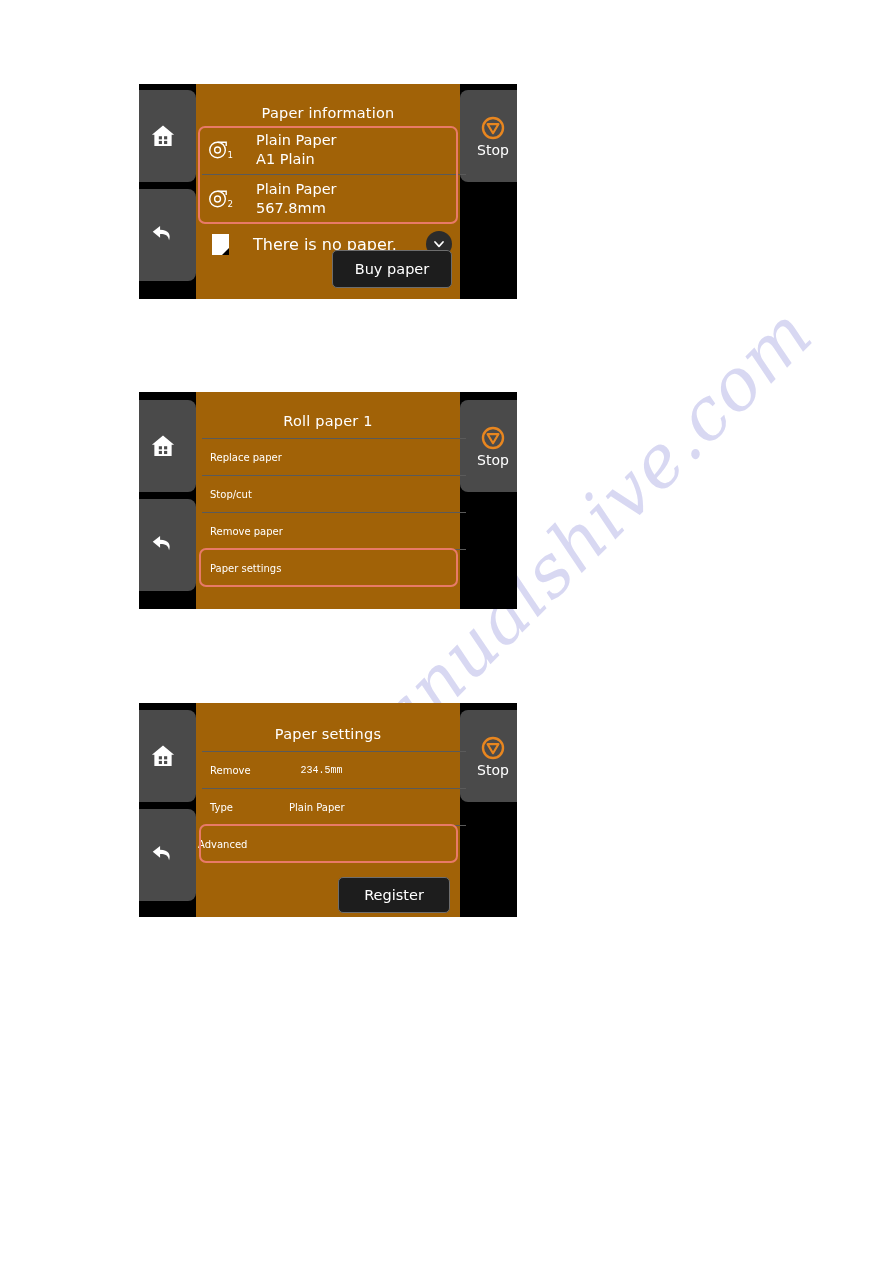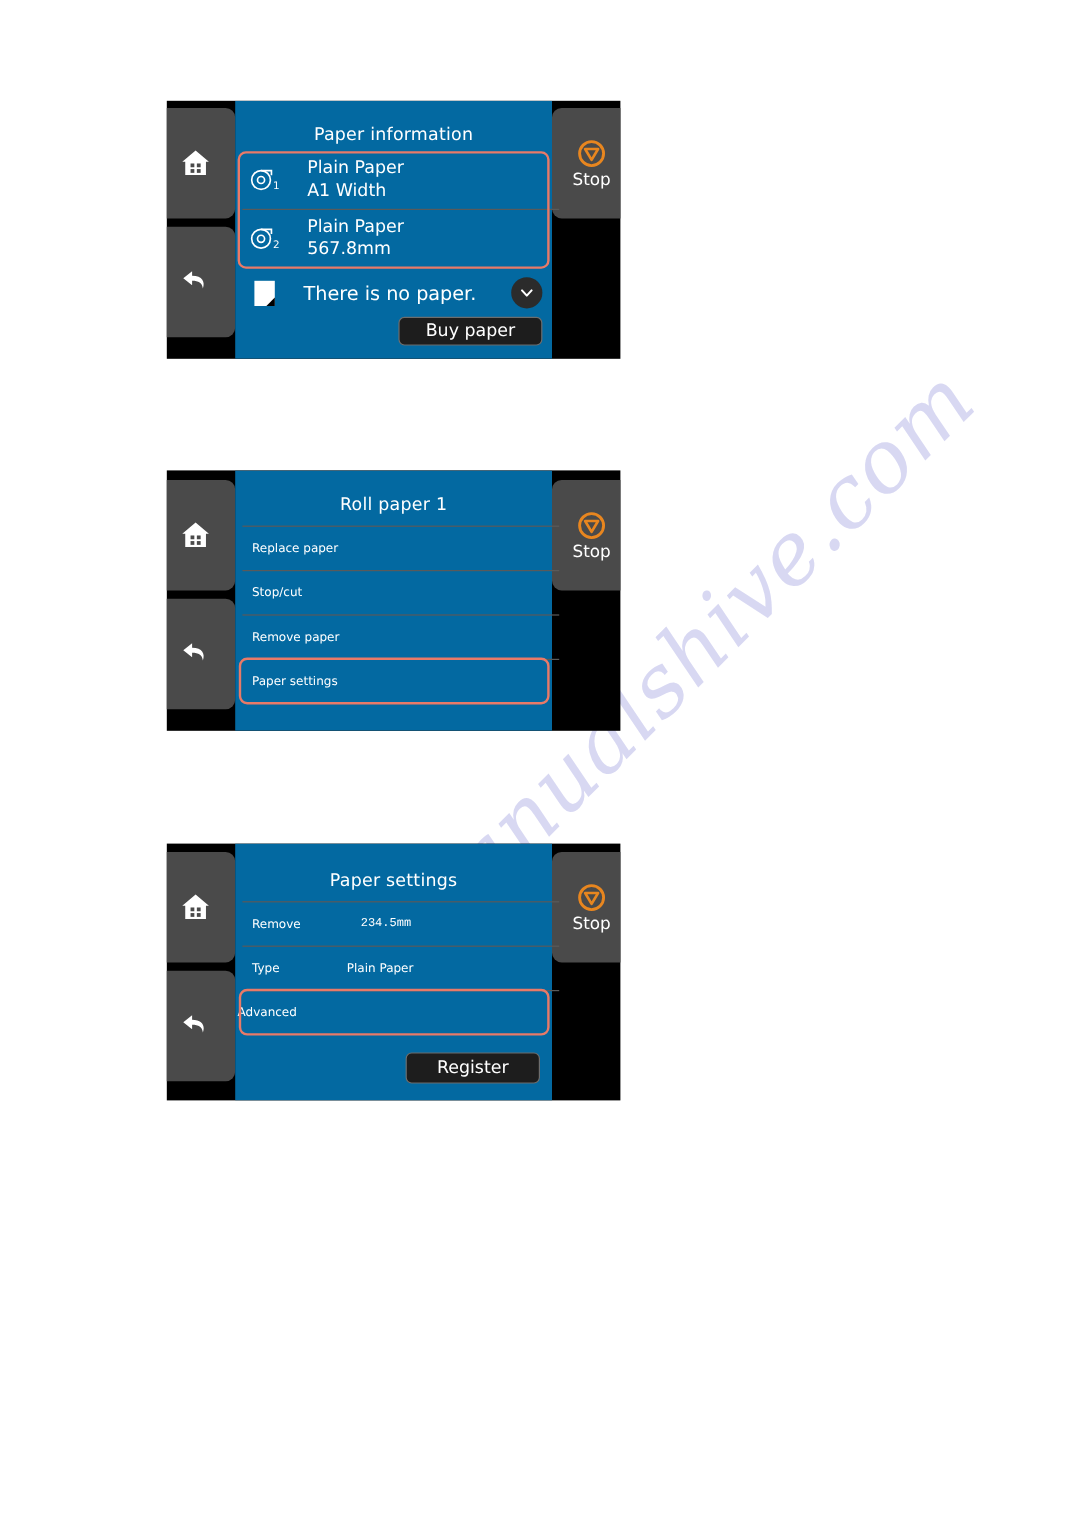--- a/index.html
+++ b/index.html
@@ -65,21 +65,21 @@
   .stop-label {
     color: #ffffff;
     font-size: 14px;
     font-weight: normal;
     line-height: 1;
   }
 
   
   .screen {
     position: absolute;
-    background: #0369a1;
+    background: #a16207;
   }
   .screen-title {
     text-align: center;
     color: #ffffff;
     font-size: 14.5px;
     line-height: 1;
     letter-spacing: .2px;
   }
 
   .divider {
@@ -191,21 +191,21 @@
 
     <div class="roll-row" style="position:absolute; left:4px; right:4px; top:43px; height:46px; padding-left:8px;">
       <svg width="26" height="22" viewBox="0 0 30 24" style="flex:0 0 auto;">
         <circle cx="11" cy="12" r="9" fill="none" stroke="#ffffff" stroke-width="1.6"></circle>
         <circle cx="11" cy="12" r="3.4" fill="none" stroke="#ffffff" stroke-width="1.6"></circle>
         <path d="M11 3 L21 3 L21 7.5" fill="none" stroke="#ffffff" stroke-width="1.6"></path>
         <text x="22.5" y="21" font-family="DejaVu Sans, sans-serif" font-size="10" fill="#ffffff">1</text>
       </svg>
       <div style="margin-left:22px;">
         <div class="roll-text">Plain Paper</div>
-        <div class="roll-text">A1 Width</div>
+        <div class="roll-text">A1 Plain</div>
       </div>
     </div>
 
     <div class="divider" style="position:absolute; left:6px; right:6px; top:90px;"></div>
 
     <div class="roll-row" style="position:absolute; left:4px; right:4px; top:92px; height:46px; padding-left:8px;">
       <svg width="26" height="22" viewBox="0 0 30 24" style="flex:0 0 auto;">
         <circle cx="11" cy="12" r="9" fill="none" stroke="#ffffff" stroke-width="1.6"></circle>
         <circle cx="11" cy="12" r="3.4" fill="none" stroke="#ffffff" stroke-width="1.6"></circle>
         <path d="M11 3 L21 3 L21 7.5" fill="none" stroke="#ffffff" stroke-width="1.6"></path>
@@ -220,21 +220,21 @@
     <div style="position:absolute; left:4px; right:4px; top:142px; height:36px; display:flex; align-items:center; padding-left:12px;">
       <div class="sheet-icon"></div>
       <div style="color:#ffffff; font-size:16px; margin-left:24px;">There is no paper.</div>
       <div class="chev" style="margin-left:auto; margin-right:4px;">
         <svg width="16" height="16" viewBox="0 0 24 24">
           <path d="M6 9 L12 15.5 L18 9" fill="none" stroke="#ffffff" stroke-width="2.6" stroke-linecap="round" stroke-linejoin="round"></path>
         </svg>
       </div>
     </div>
 
-    <div class="btn" style="position:absolute; left:136px; width:120px; top:180px; height:24px;">
+    <div class="btn" style="position:absolute; left:136px; width:120px; top:166px; height:38px;">
       <span>Buy paper</span>
     </div>
   </div>
 
   <div class="hl" style="left:59px; top:42px; width:260px; height:98px;"></div>
 </div>
 
 <div class="panel" style="left:139px; top:392px; width:378px; height:217px;">
 
   <div class="sidekey home-key" style="top:8px; height:92px;">
@@ -331,19 +331,19 @@
     <div class="list-row" style="position:absolute; left:0; right:0; top:86px; height:36px; padding-left:14px;">
       <span class="label">Type</span>
       <span class="value" style="margin-left:56px;">Plain Paper</span>
     </div>
     <div class="divider" style="position:absolute; left:6px; right:6px; top:122px;"></div>
 
     <div class="list-row" style="position:absolute; left:0; right:0; top:123px; height:36px; padding-left:2px;">
       <span class="label">Advanced</span>
     </div>
 
-    <div class="btn" style="position:absolute; left:142px; width:112px; top:174px; height:26px;">
+    <div class="btn" style="position:absolute; left:142px; width:112px; top:174px; height:36px;">
       <span>Register</span>
     </div>
   </div>
 
   <div class="hl" style="left:60px; top:121px; width:259px; height:39px;"></div>
 </div>
 
 </body></html>

